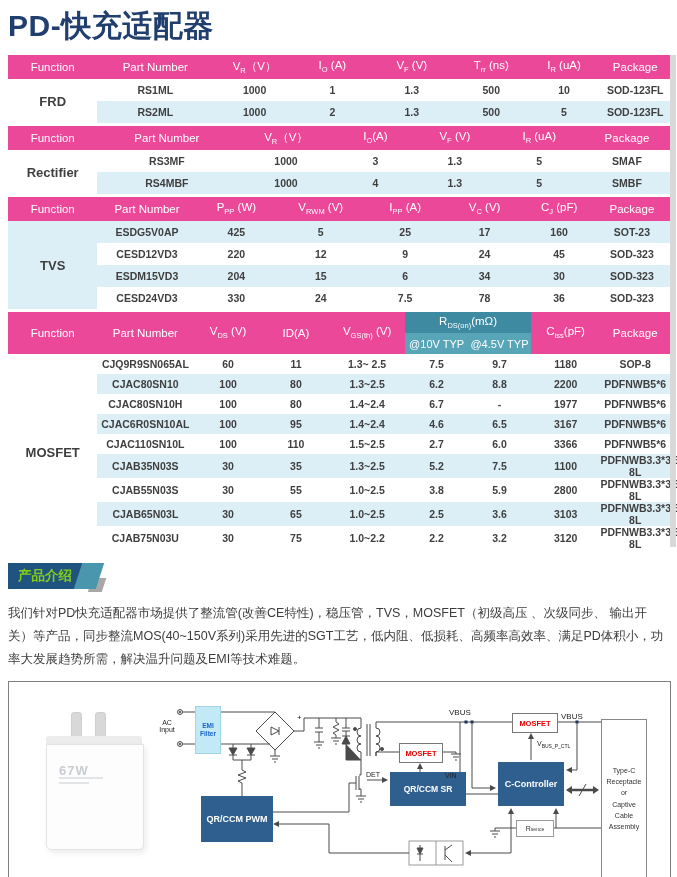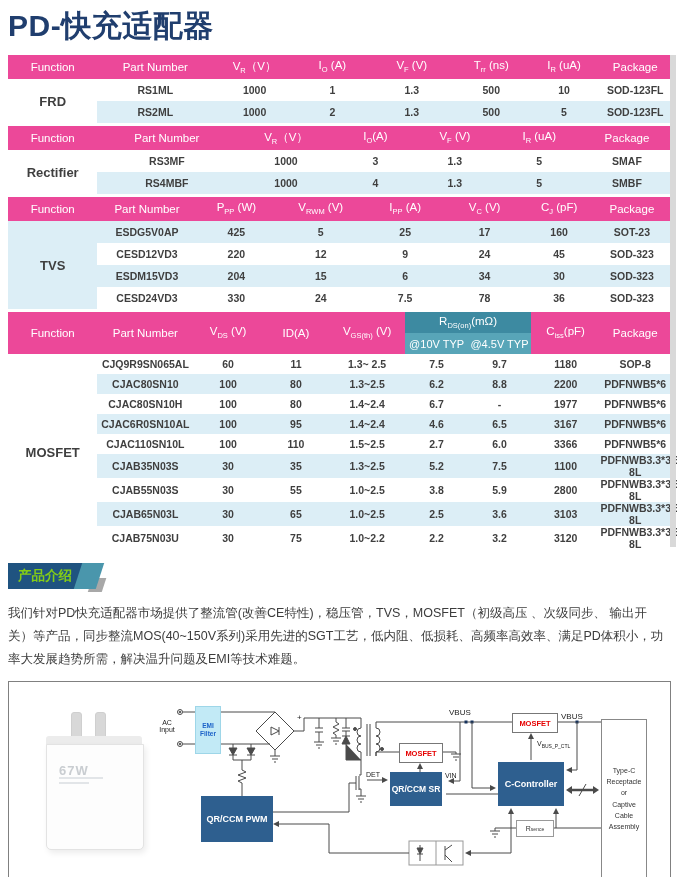--- a/index.html
+++ b/index.html
@@ -24,21 +24,21 @@
   .badge .wedge{position:absolute;top:0;right:-16px;width:22px;height:100%;background:#4A96AC;transform:skewX(-18deg);z-index:-1;}
   .badge .wedge-shadow{position:absolute;bottom:-3px;right:-20px;width:14px;height:55%;background:#A8A8A8;transform:skewX(-18deg);z-index:-2;}
   .intro-text{width:660px;font-size:12.5px;line-height:23px;color:#3C3C3C;margin:13px 0 10px 0;}
   
   .circuit-box{position:relative;width:661px;height:200px;border:1px solid #808080;margin-top:9px;background:#fff;}
   .circuit-box svg{position:absolute;left:0;top:0;}
   .blk{position:absolute;background:#2E5F8F;color:#fff;font-weight:bold;display:flex;align-items:center;justify-content:center;text-align:center;}
   .wbox{position:absolute;background:#fff;border:1px solid #777;color:#E60000;font-weight:bold;display:flex;align-items:center;justify-content:center;}
   .emi{position:absolute;left:186px;top:24px;width:24px;height:46px;background:#C2EAF6;border:1px solid #9ED6E8;color:#1C62C8;font-weight:bold;font-size:6.5px;display:flex;align-items:center;justify-content:center;text-align:center;white-space:pre-line;line-height:1.3;}
   .pwm{left:192px;top:114px;width:72px;height:46px;font-size:9px;}
-  .srblk{left:381px;top:90px;width:52px;height:34px;font-size:8.5px;}
+  .srblk{left:381px;top:90px;width:76px;height:34px;font-size:8.5px;}
   .ctrl{left:489px;top:80px;width:66px;height:44px;font-size:9px;}
   .mos-sr{left:390px;top:61px;width:42px;height:18px;font-size:7.5px;}
   .mos-top{left:503px;top:31px;width:44px;height:18px;font-size:7.5px;}
   .rsence{position:absolute;left:507px;top:138px;width:36px;height:15px;background:#fff;border:1px solid #999;color:#333;font-size:7px;display:flex;align-items:center;justify-content:center;}
   .rsence sub{font-size:5px;}
   .typec{position:absolute;left:592px;top:37px;width:44px;height:157px;background:#fff;border:1px solid #888;color:#333;font-size:7px;display:flex;align-items:center;justify-content:center;text-align:center;white-space:pre-line;line-height:1.6;}
   .clbl{position:absolute;color:#222;font-size:7px;white-space:pre-line;}
   .clbl.b8{font-size:8px;}
   .clbl sub{font-size:5px;}
   

